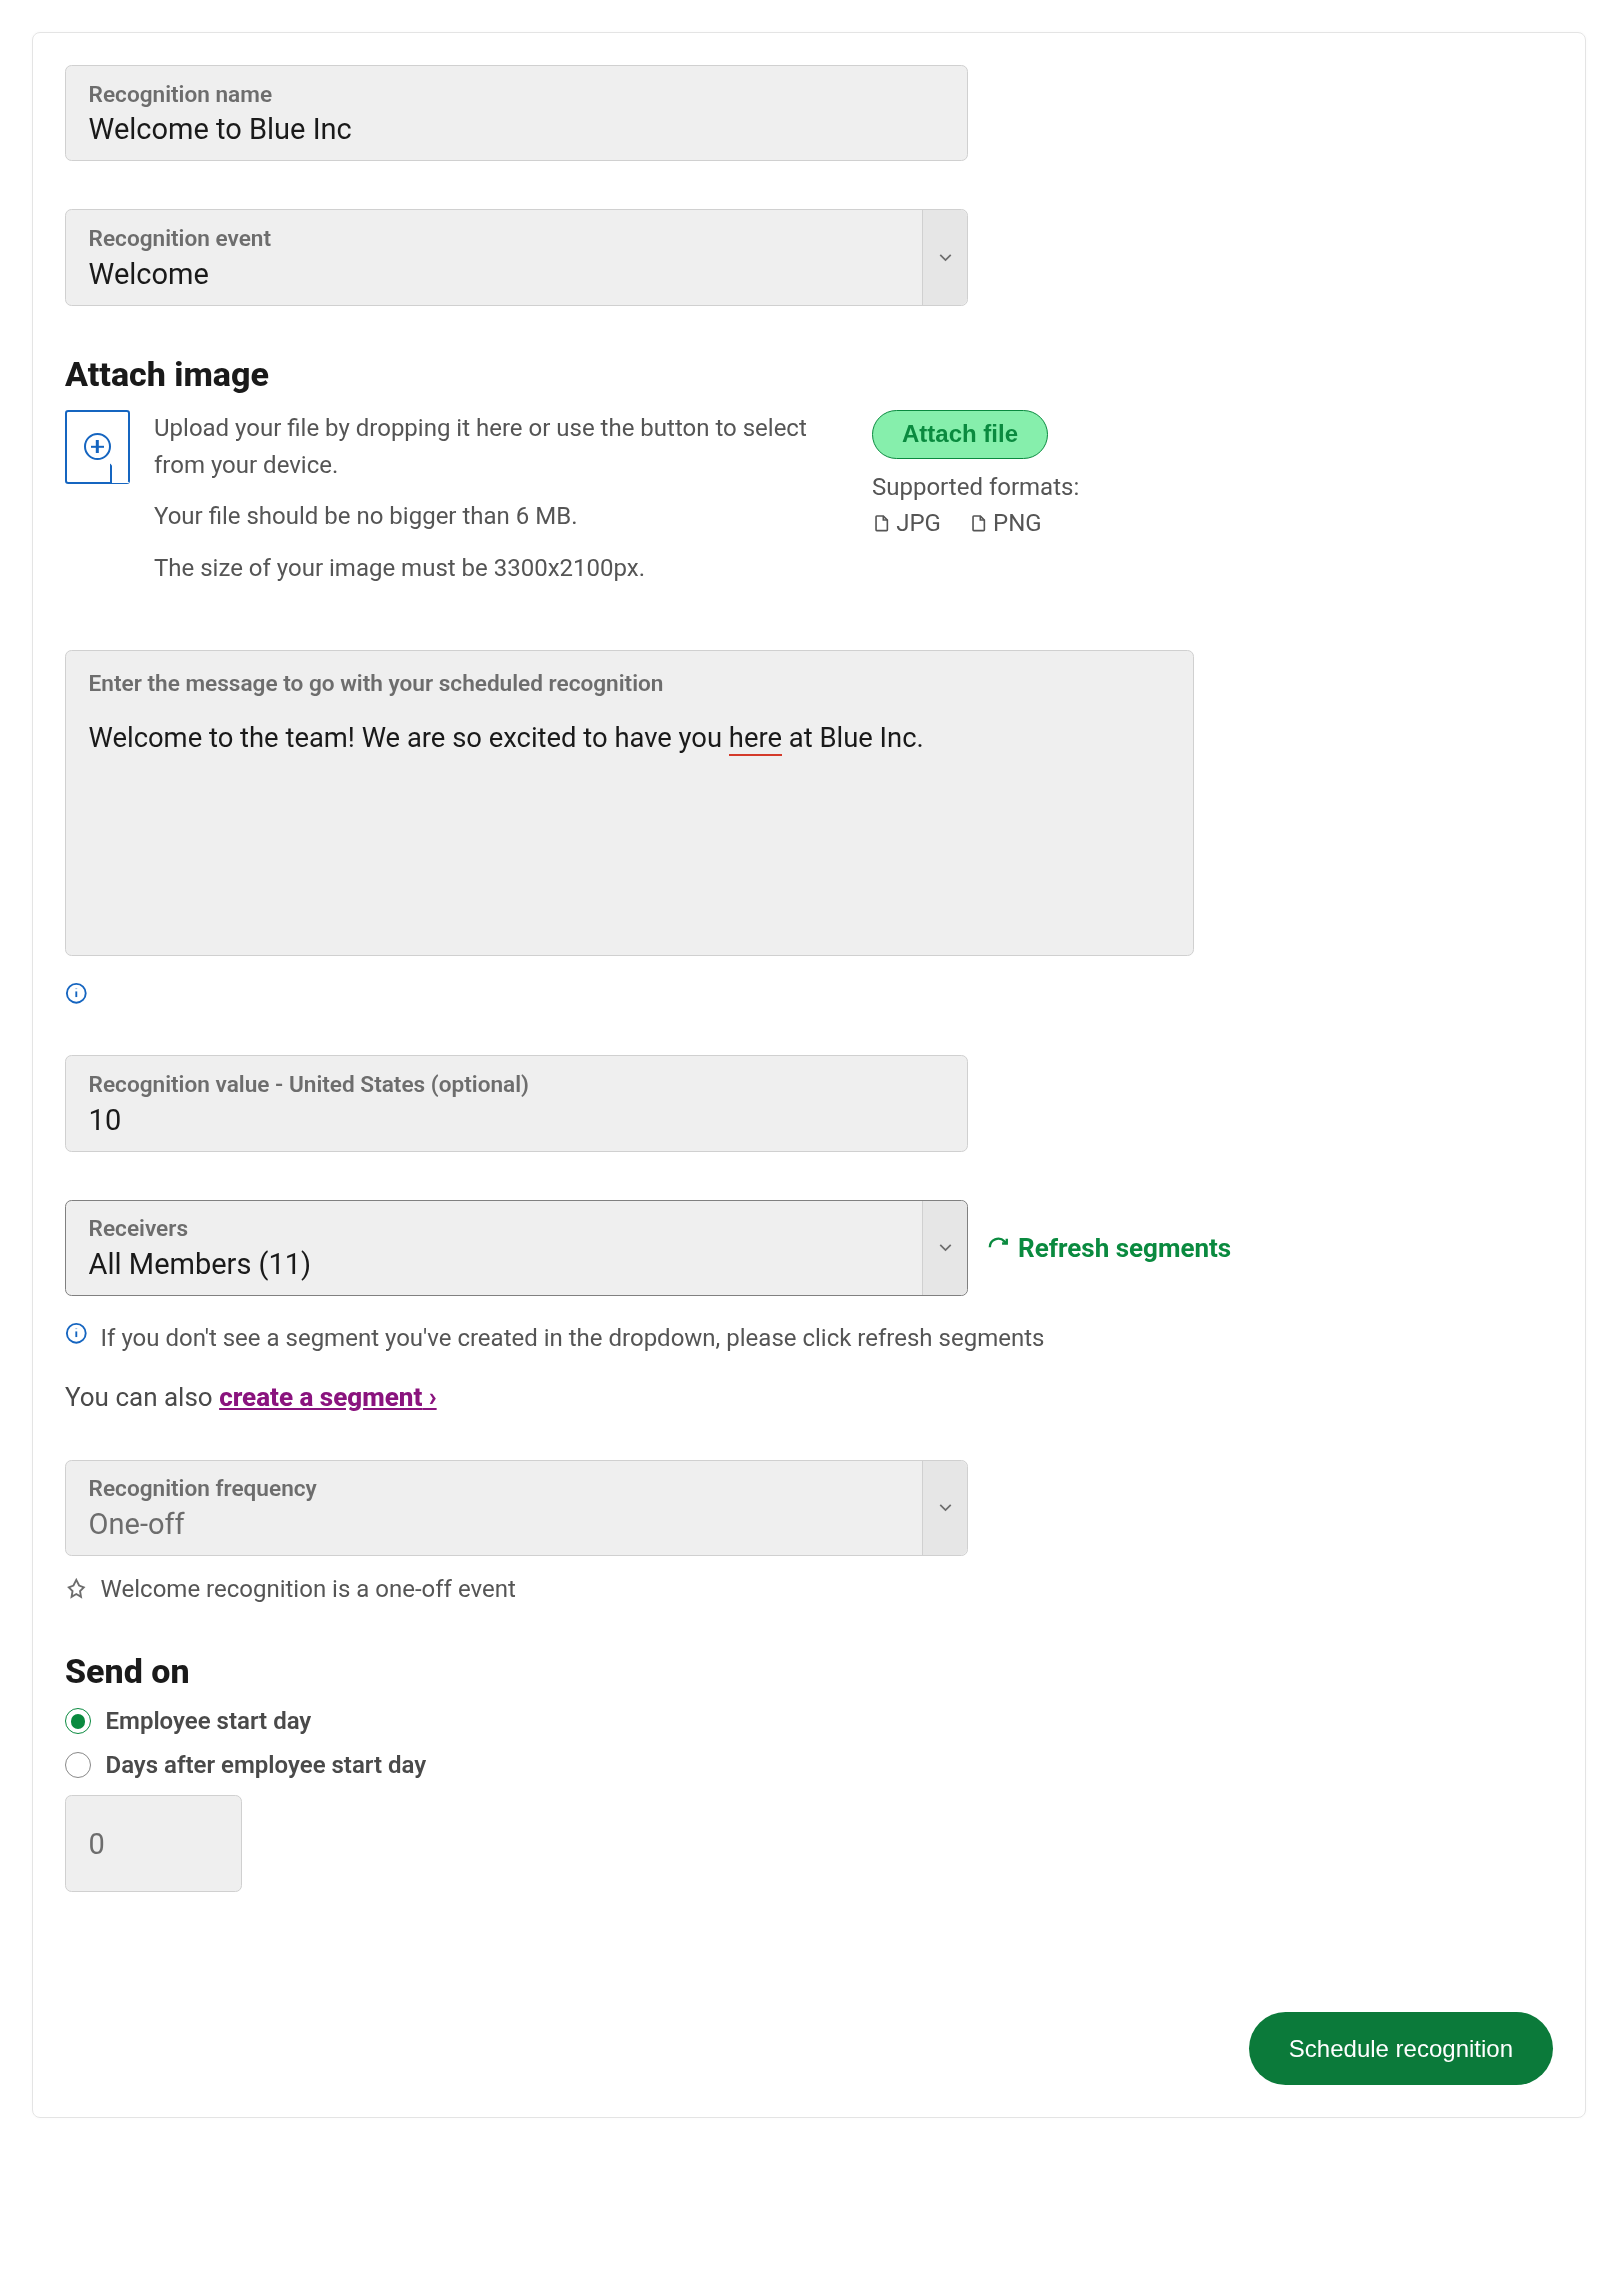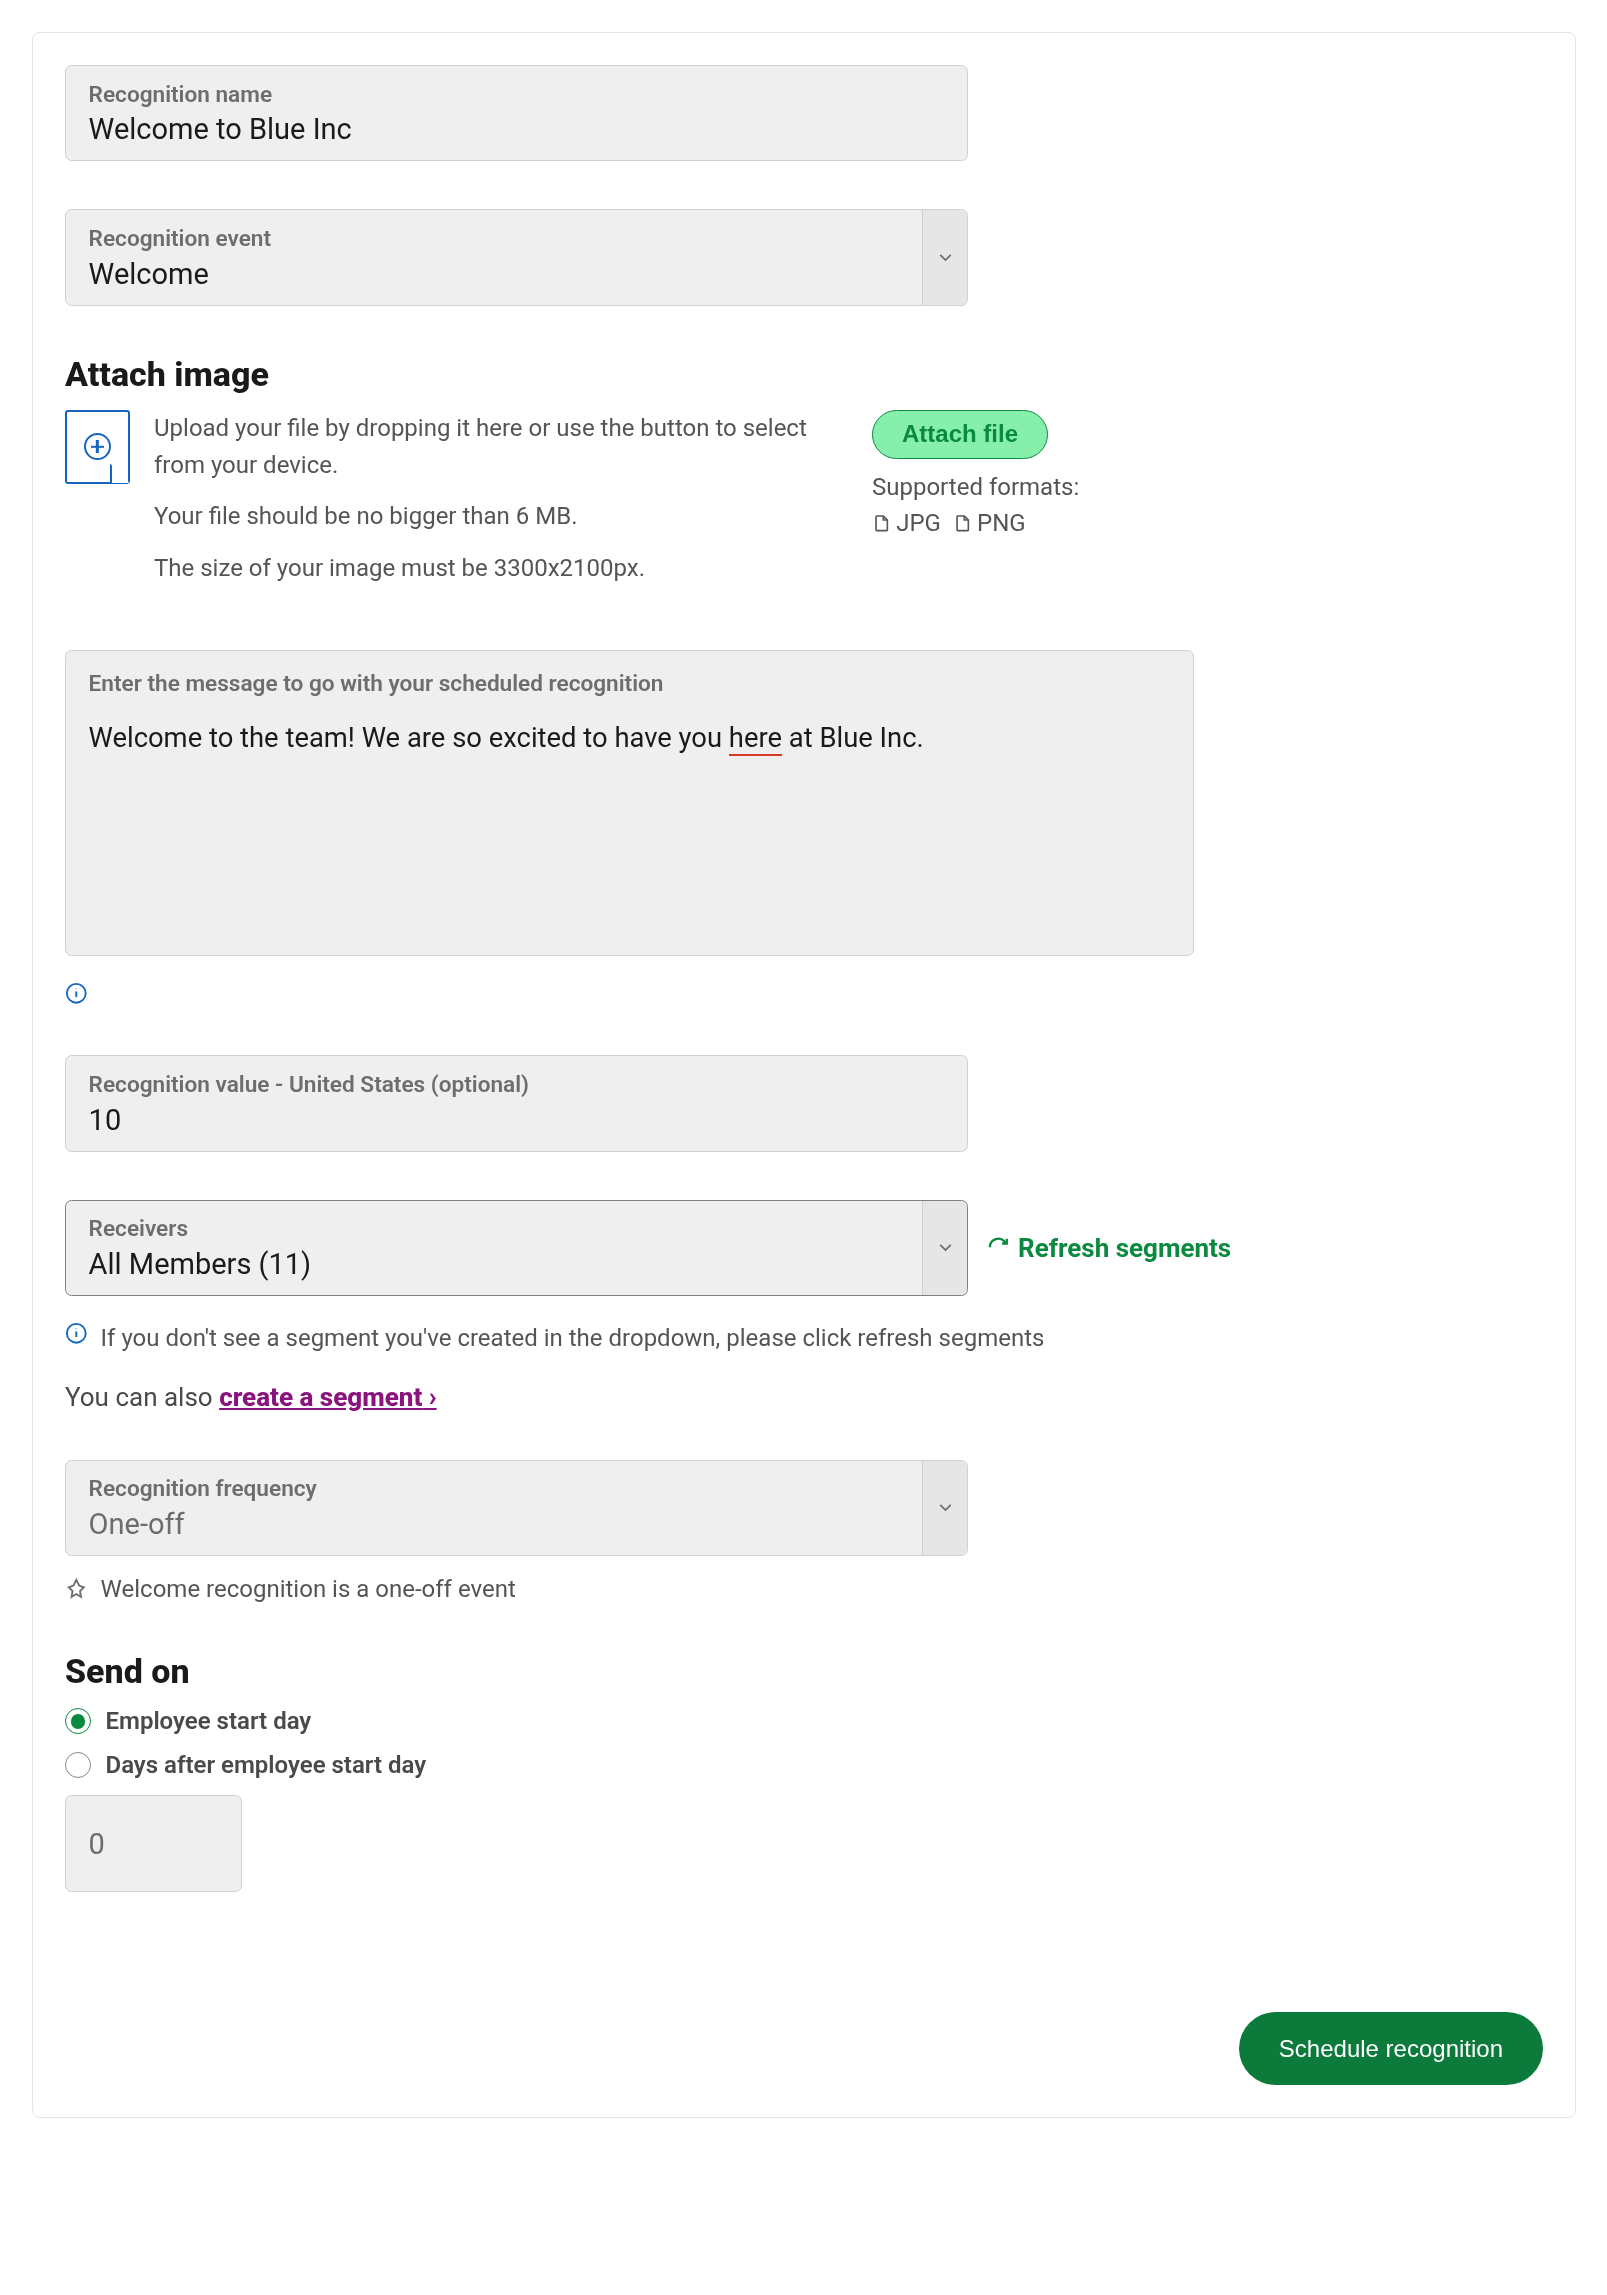--- a/index.html
+++ b/index.html
@@ -13,21 +13,21 @@
     --green:#0a8a3f;
     --green-dark:#0b7a3a;
     --link-purple:#8a137e;
     --info:#1565c0;
   }
   *{box-sizing:border-box;}
   html,body{margin:0;padding:0;background:#fff;font-family:-apple-system,BlinkMacSystemFont,"Segoe UI",Roboto,Helvetica,Arial,sans-serif;color:var(--text);}
   .page{
     width:1607px;
     margin:0;
-    padding:32px 31px 48px 32px;
+    padding:32px 21px 48px 32px;
   }
   .card{
     width:100%;
     border:0.8px solid #e4e4e4;
     border-radius:8px;
     padding:32px 32px 48px 32px;
     position:relative;
     box-shadow:0 0 3.2px rgba(0,0,0,0.03);
   }
 
@@ -121,21 +121,21 @@
     border:1.6px solid var(--green);
     color:var(--green);
     font-weight:700;
     font-size:24px;
     padding:9.7px 29px;
     border-radius:806px;
     background:#86efac;
     cursor:pointer;
   }
   .supported{margin-top:14.5px;font-size:24px;color:#555;}
-  .fmtlist{display:flex;gap:12px;margin-top:8px;font-size:24px;color:#555;align-items:center;}
+  .fmtlist{display:flex;gap:28px;margin-top:8px;font-size:24px;color:#555;align-items:center;}
   .file-chip{display:inline-flex;align-items:center;gap:4.8px;}
   .file-chip svg{width:19.4px;height:22.6px;stroke:#555;fill:none;stroke-width:2;}
 
   
   .msgbox{
     width:1129px;
     height:306px;
     background:var(--bg-field);
     border:0.8px solid var(--border);
     border-radius:6.5px;

